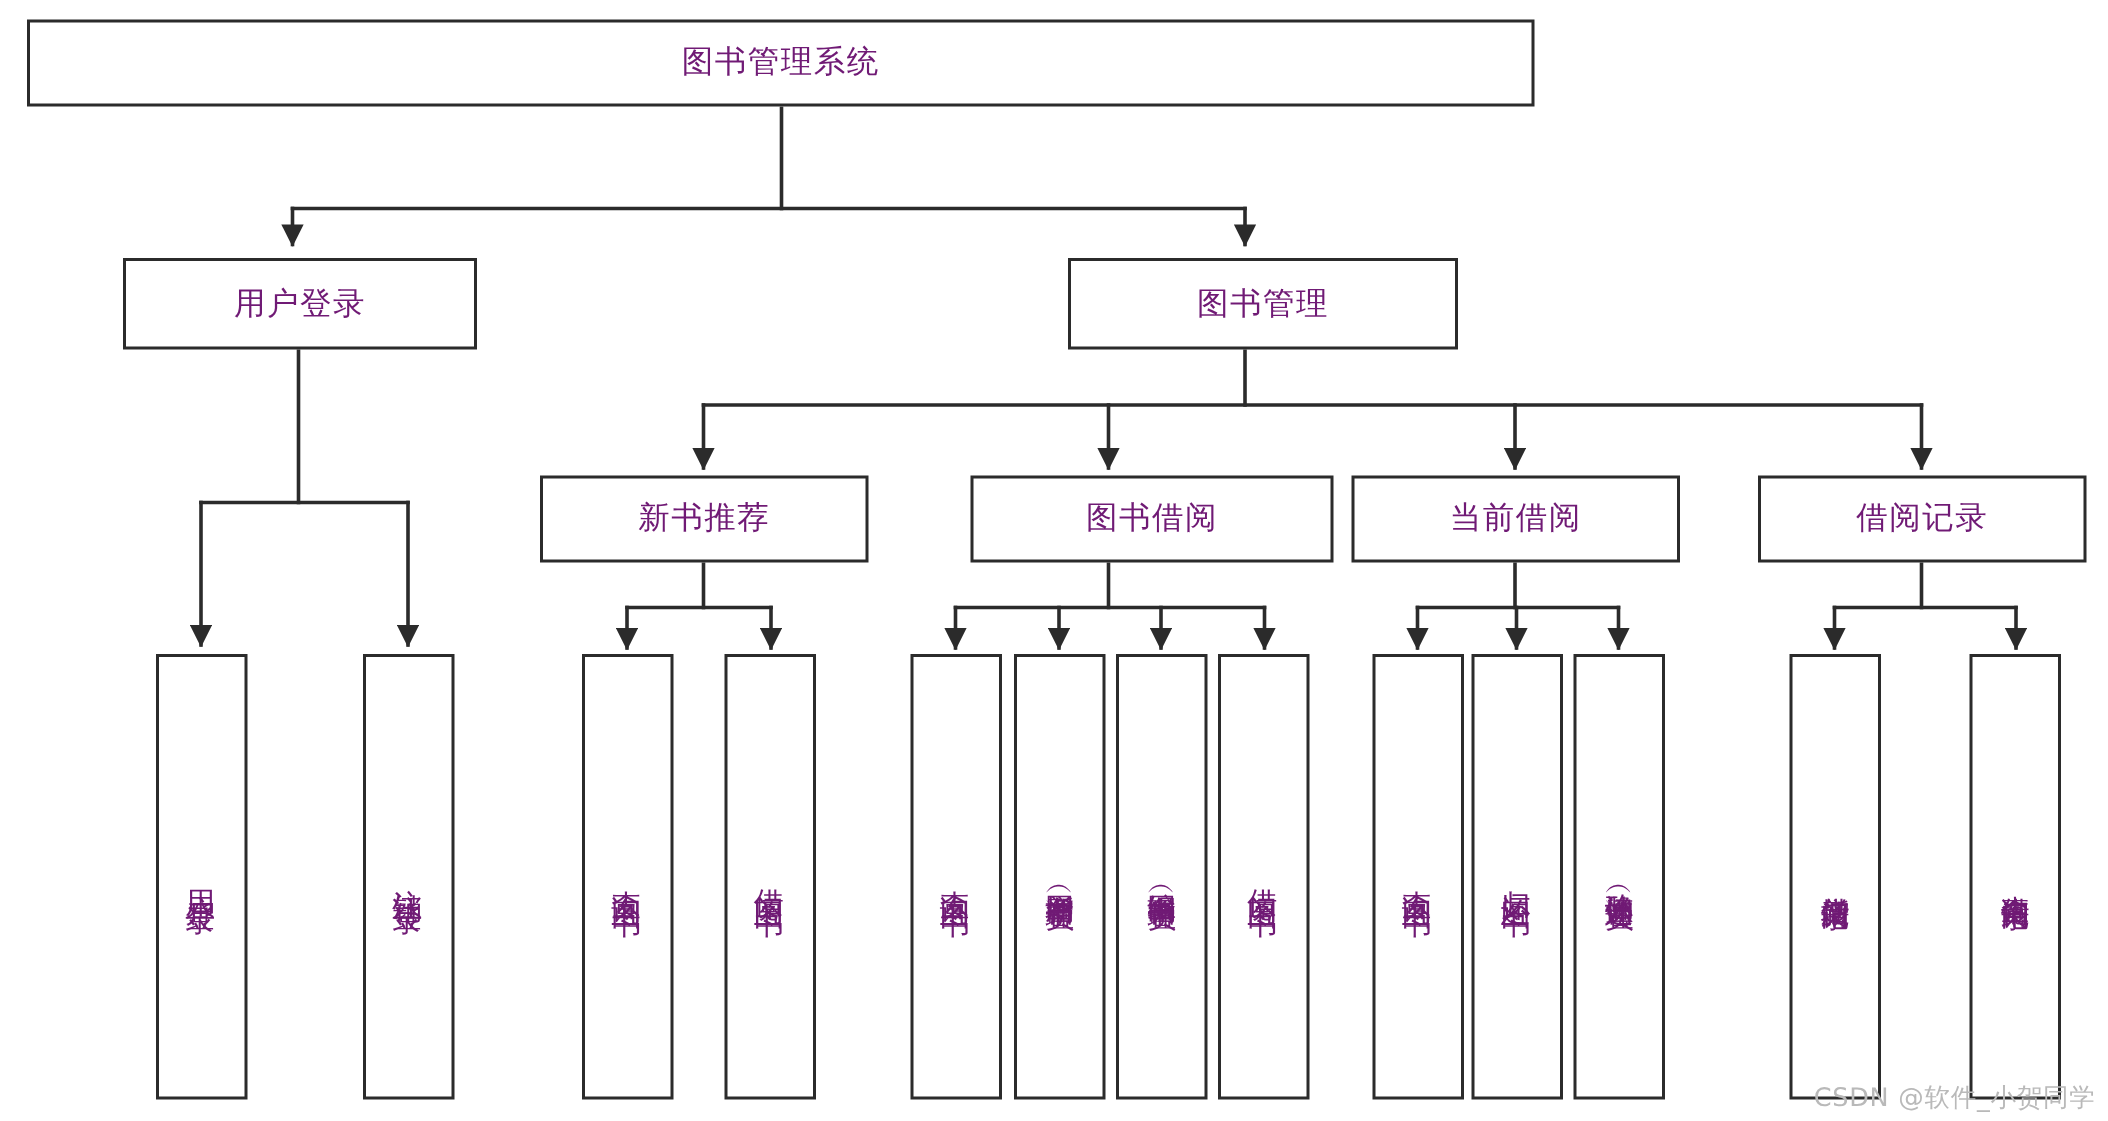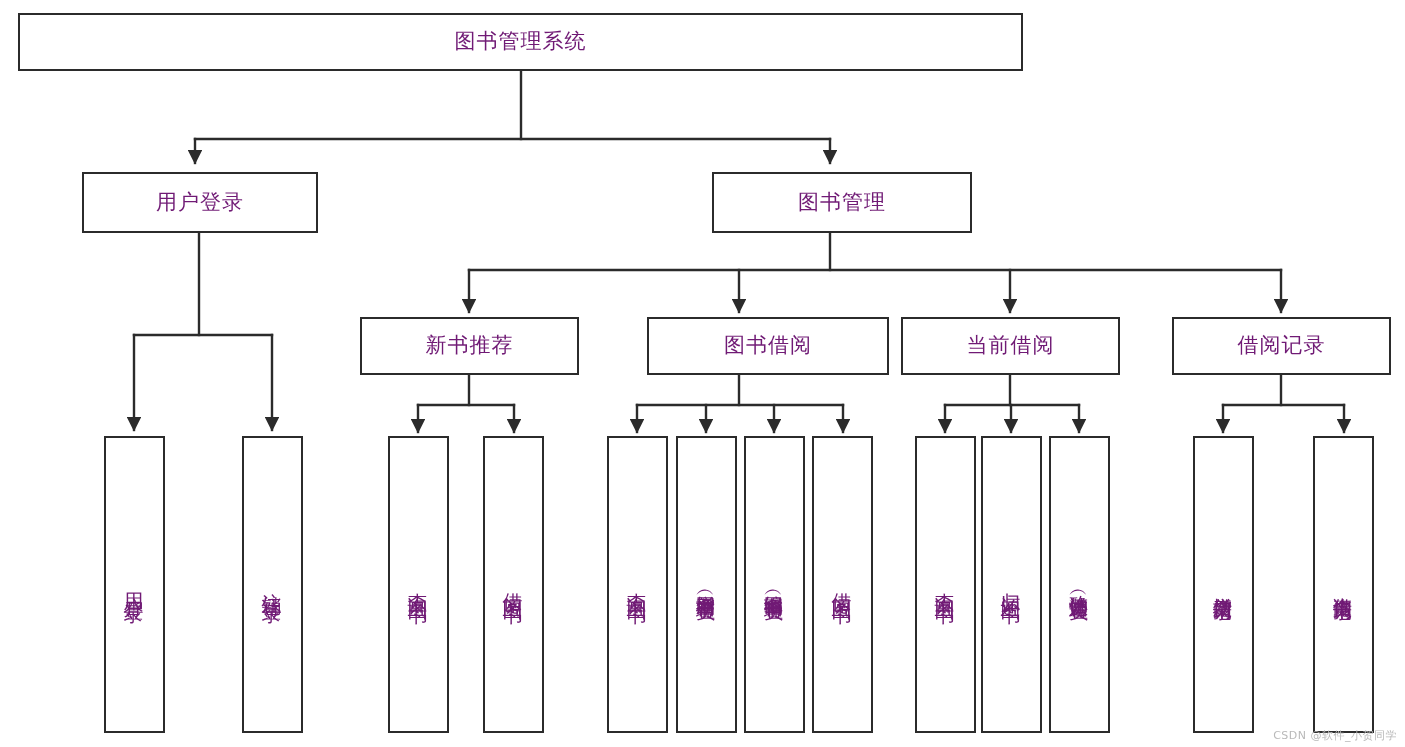--- a/index.html
+++ b/index.html
@@ -56,21 +56,21 @@
     display: block;
   }
   .node.v.tight {
     letter-spacing: 1px;
     font-size: 19px;
   }
   .watermark {
     position: absolute;
     right: 8px;
     bottom: 4px;
-    font-size: 11px;
+    font-size: 17px;
     color: #b9b9b9;
     z-index: 3;
     white-space: nowrap;
     letter-spacing: 0.5px;
   }
 </style>
 </head>
 <body>
 
 <div id="canvas">

